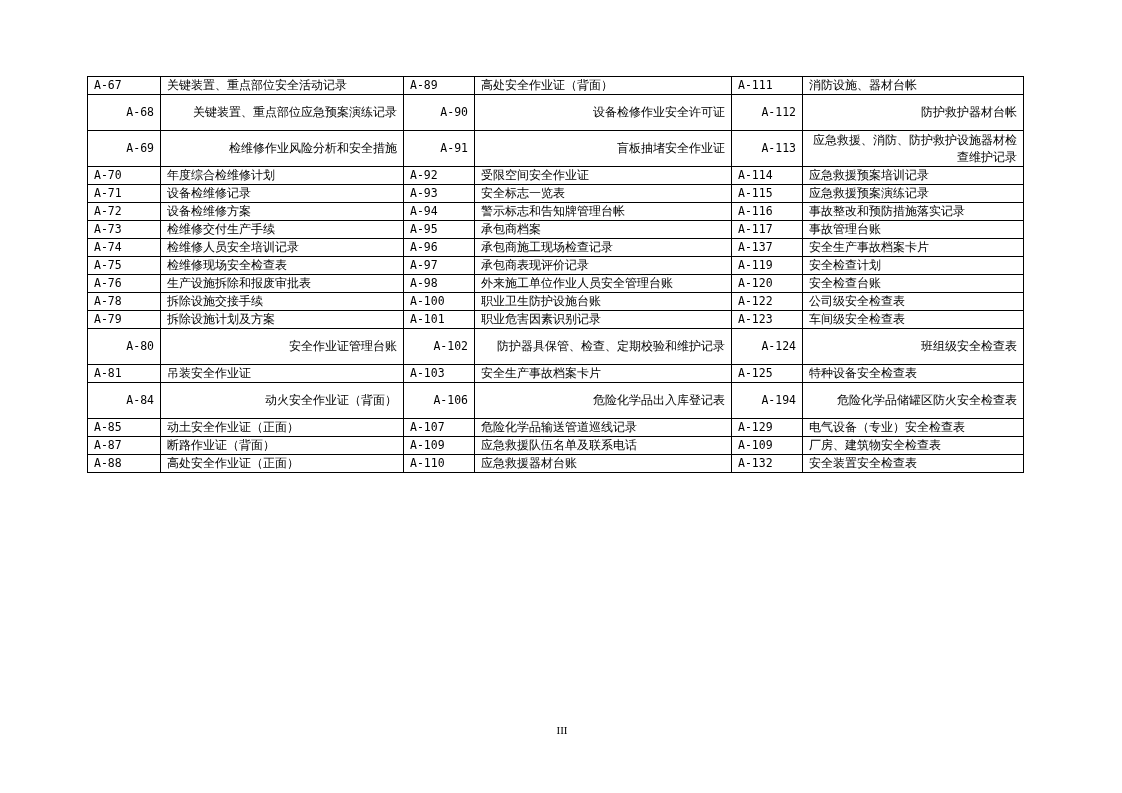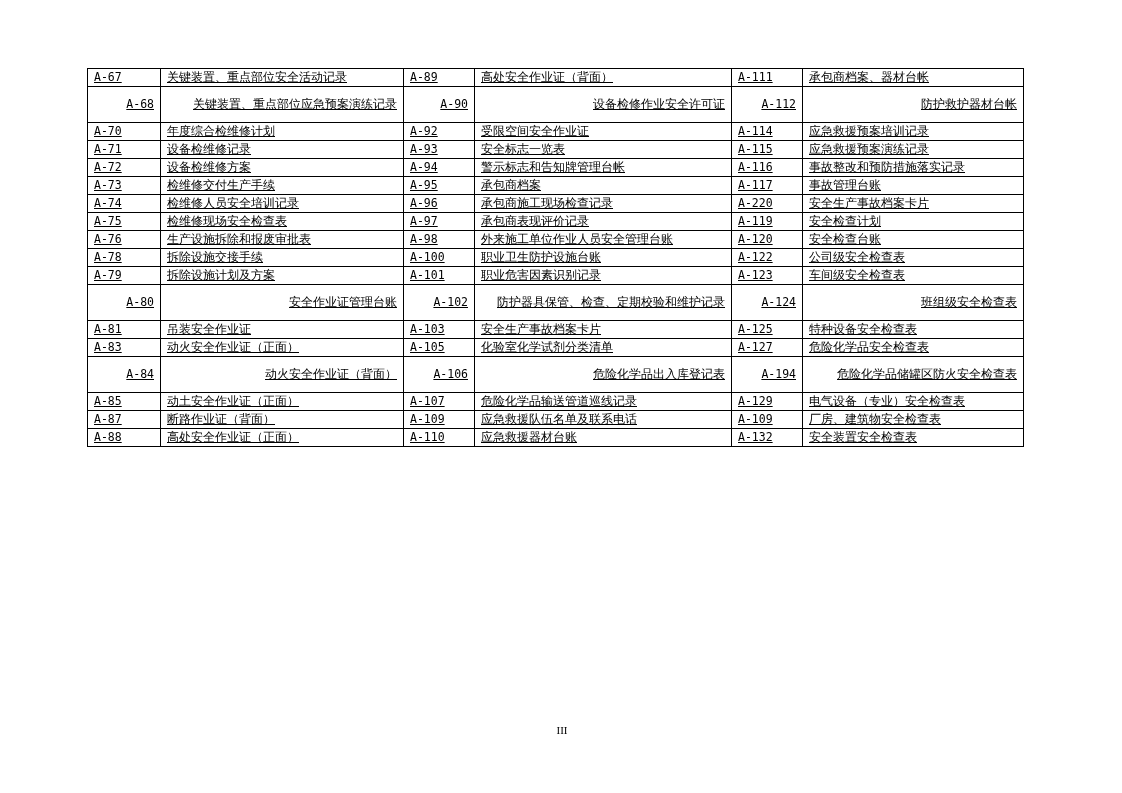--- a/index.html
+++ b/index.html
@@ -1,19 +1,19 @@
 <!DOCTYPE html>
 <html><head>
 <meta charset="utf-8">
 <style>
   html, body { margin: 0; padding: 0; background: #ffffff; }
   body { width: 1122px; height: 793px; position: relative; overflow: hidden;
          font-family: "DejaVu Sans", "Liberation Sans", sans-serif; color: #000; }
-  .page-table { position: absolute; left: 87px; top: 68px; width: 936px;
-                border-collapse: collapse; table-layout: fixed; font-size: 12px; text-decoration: underline; }
+  .page-table { position: absolute; left: 87px; top: 76px; width: 936px;
+                border-collapse: collapse; table-layout: fixed; font-size: 12px; }
   .page-table td { border: 1px solid #000; padding: 0 6px; vertical-align: middle;
                    line-height: 17px; height: 17px; }
   .page-table td.code { font-family: "DejaVu Sans Mono", "Liberation Mono", monospace; font-size: 11.5px; }
   .page-table tr.tall td { height: 35px; text-align: right; }
   .page-number { position: absolute; left: 1px; width: 1122px; top: 724px; text-align: center;
                  font-family: "Liberation Serif", "DejaVu Serif", serif; font-size: 11px; }
 </style>
 </head>
 <body>
 
@@ -26,29 +26,37 @@
     <col style="width:71px">
       <col style="width:221px">
   </colgroup>
   <tbody id="tbody">
       <tr>
         <td class="code">A-67</td>
         <td class="title">关键装置、重点部位安全活动记录</td>
         <td class="code">A-89</td>
         <td class="title">高处安全作业证（背面）</td>
         <td class="code">A-111</td>
-        <td class="title">承包商档案、器材台帐</td>
+        <td class="title">消防设施、器材台帐</td>
       </tr>
       <tr class="tall">
         <td class="code">A-68</td>
         <td class="title">关键装置、重点部位应急预案演练记录</td>
         <td class="code">A-90</td>
         <td class="title">设备检修作业安全许可证</td>
         <td class="code">A-112</td>
         <td class="title">防护救护器材台帐</td>
+      </tr>
+      <tr class="tall">
+        <td class="code">A-69</td>
+        <td class="title">检维修作业风险分析和安全措施</td>
+        <td class="code">A-91</td>
+        <td class="title">盲板抽堵安全作业证</td>
+        <td class="code">A-113</td>
+        <td class="title">应急救援、消防、防护救护设施器材检查维护记录</td>
       </tr>
       <tr>
         <td class="code">A-70</td>
         <td class="title">年度综合检维修计划</td>
         <td class="code">A-92</td>
         <td class="title">受限空间安全作业证</td>
         <td class="code">A-114</td>
         <td class="title">应急救援预案培训记录</td>
       </tr>
       <tr>
@@ -73,21 +81,21 @@
         <td class="code">A-95</td>
         <td class="title">承包商档案</td>
         <td class="code">A-117</td>
         <td class="title">事故管理台账</td>
       </tr>
       <tr>
         <td class="code">A-74</td>
         <td class="title">检维修人员安全培训记录</td>
         <td class="code">A-96</td>
         <td class="title">承包商施工现场检查记录</td>
-        <td class="code">A-220</td>
+        <td class="code">A-137</td>
         <td class="title">安全生产事故档案卡片</td>
       </tr>
       <tr>
         <td class="code">A-75</td>
         <td class="title">检维修现场安全检查表</td>
         <td class="code">A-97</td>
         <td class="title">承包商表现评价记录</td>
         <td class="code">A-119</td>
         <td class="title">安全检查计划</td>
       </tr>
@@ -124,28 +132,20 @@
         <td class="title">班组级安全检查表</td>
       </tr>
       <tr>
         <td class="code">A-81</td>
         <td class="title">吊装安全作业证</td>
         <td class="code">A-103</td>
         <td class="title">安全生产事故档案卡片</td>
         <td class="code">A-125</td>
         <td class="title">特种设备安全检查表</td>
       </tr>
-      <tr>
-        <td class="code">A-83</td>
-        <td class="title">动火安全作业证（正面）</td>
-        <td class="code">A-105</td>
-        <td class="title">化验室化学试剂分类清单</td>
-        <td class="code">A-127</td>
-        <td class="title">危险化学品安全检查表</td>
-      </tr>
       <tr class="tall">
         <td class="code">A-84</td>
         <td class="title">动火安全作业证（背面）</td>
         <td class="code">A-106</td>
         <td class="title">危险化学品出入库登记表</td>
         <td class="code">A-194</td>
         <td class="title">危险化学品储罐区防火安全检查表</td>
       </tr>
       <tr>
         <td class="code">A-85</td>

